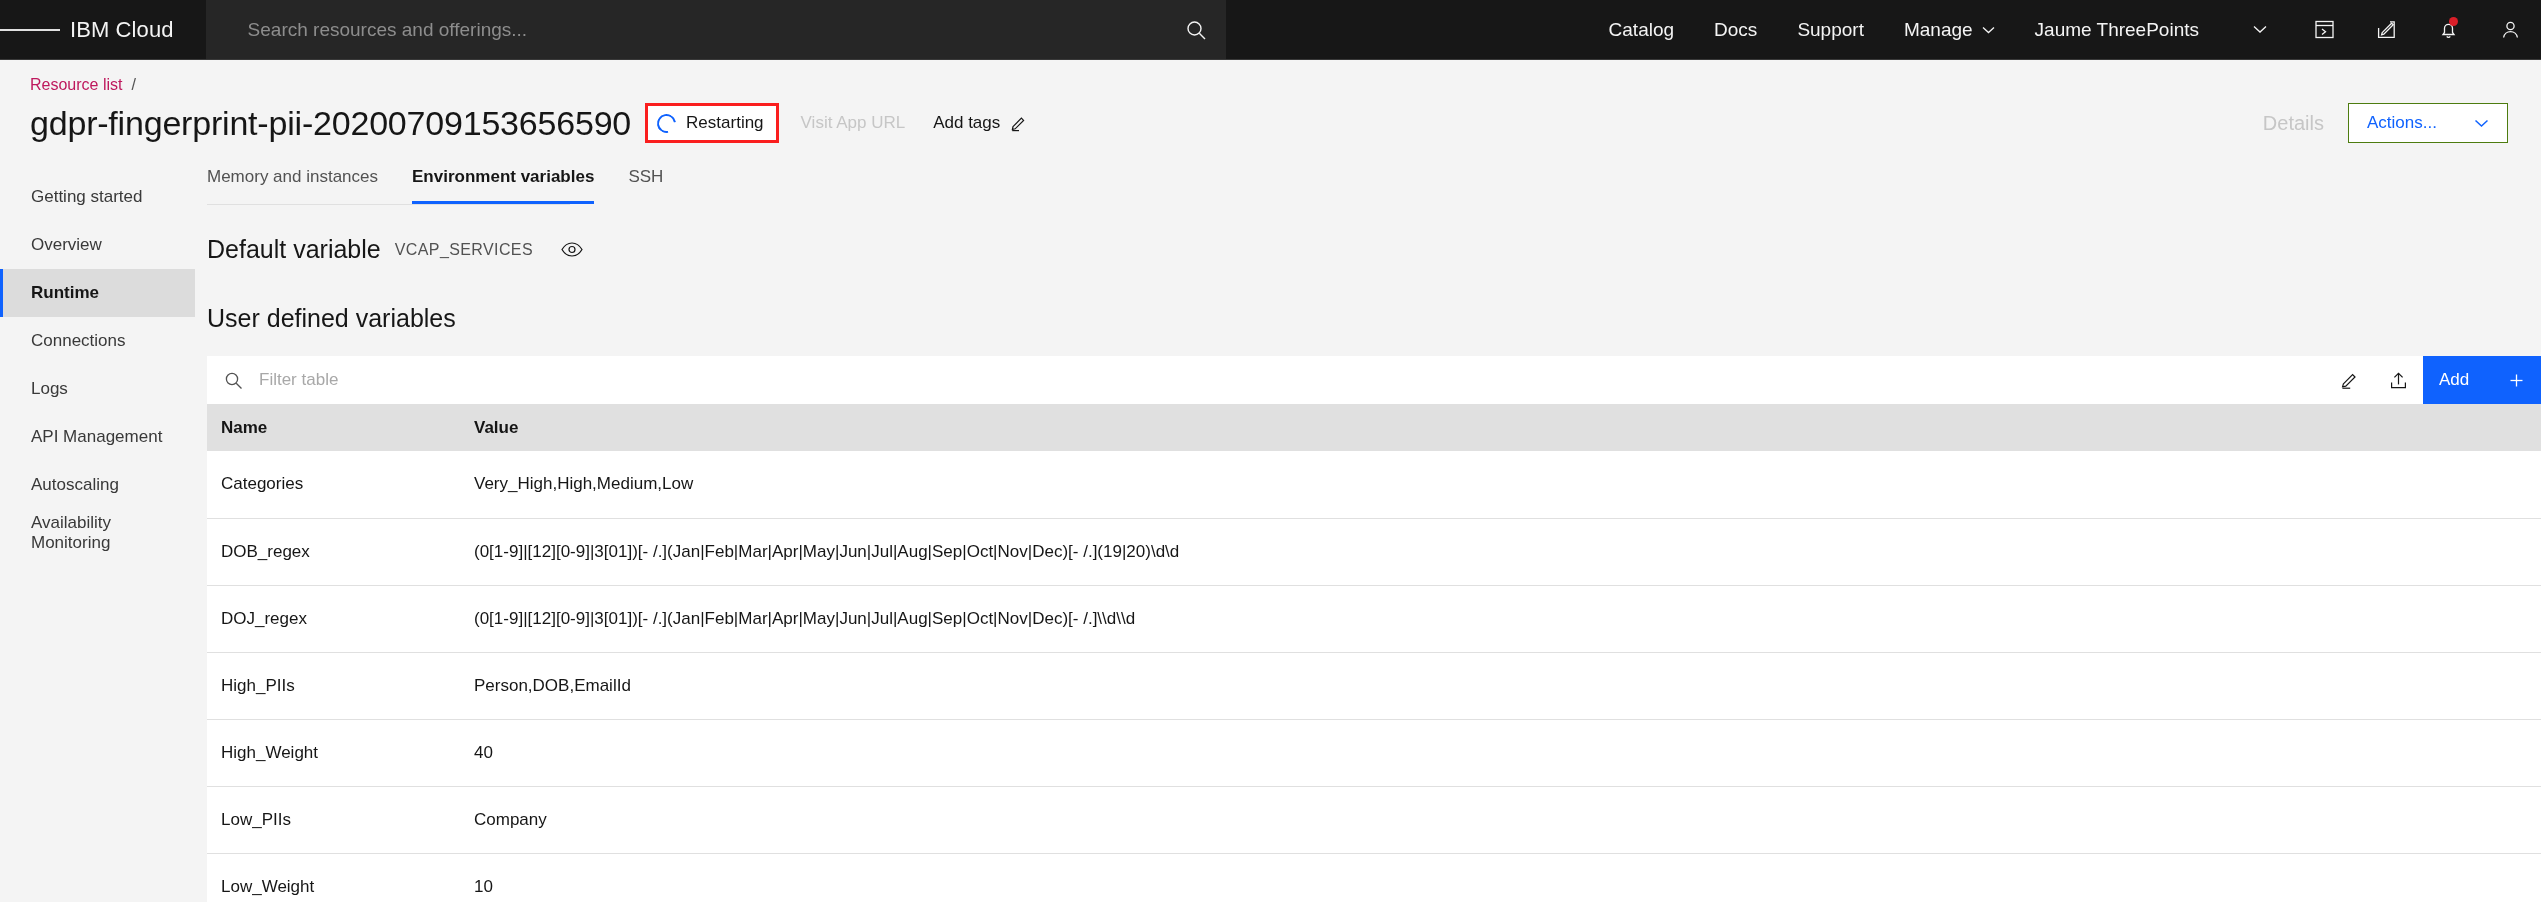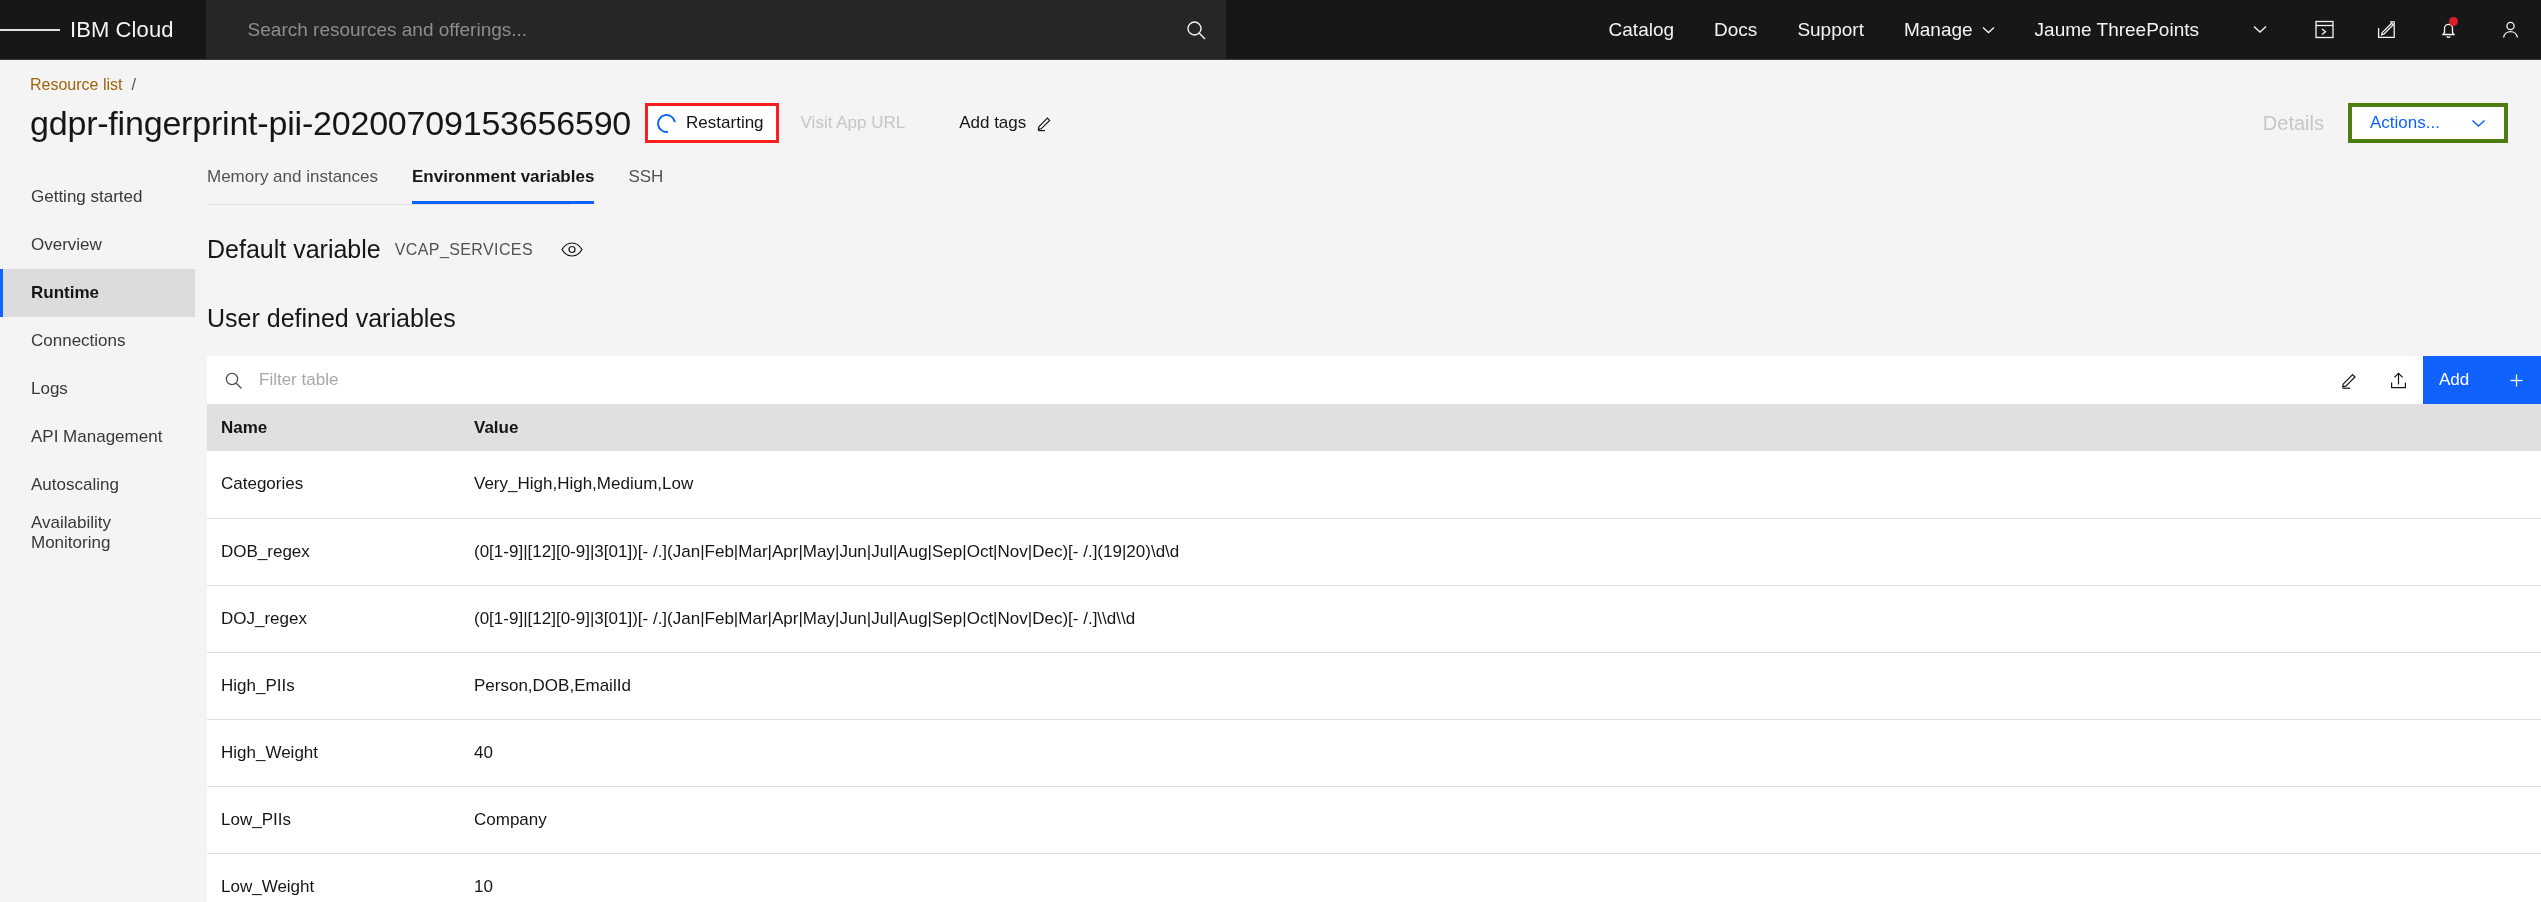--- a/index.html
+++ b/index.html
@@ -50,21 +50,21 @@
   .caret-standalone { display: flex; align-items: center; padding: 0 26px 0 44px; cursor: pointer; }
   .icon-btn { width: 62px; display: flex; align-items: center; justify-content: center; cursor: pointer; position: relative; }
   .bell-dot {
     position: absolute; width: 9px; height: 9px; border-radius: 50%;
     background: #da1e28; top: 17px; right: 21px;
   }
 
   
   .page-top { padding: 16px 0 0 30px; background: #f4f4f4; }
   .breadcrumb { font-size: 16px; display: flex; align-items: center; gap: 9px; }
-  .breadcrumb a { color: #a16207; text-decoration: none; cursor: pointer; }
+  .breadcrumb a { color: #be185d; text-decoration: none; cursor: pointer; }
   .breadcrumb .sep { color: #525252; }
 
   .title-row {
     display: flex; align-items: center; margin-top: 9px;
     padding-right: 33px;
   }
   .page-title {
     font-size: 34px; font-weight: 400; color: #161616; letter-spacing: -.2px;
     white-space: nowrap;
   }
@@ -75,27 +75,27 @@
   .spinner {
     width: 19px; height: 19px; border-radius: 50%;
     border: 2.5px solid #0f62fe; border-right-color: transparent;
     transform: rotate(35deg);
   }
   .status-text { font-size: 17px; color: #161616; white-space: nowrap; }
   .visit-url {
     margin-left: 22px; font-size: 17px; color: #c6c6c6; white-space: nowrap; cursor: default;
   }
   .add-tags {
-    margin-left: 54px; font-size: 17px; color: #161616;
+    margin-left: 28px; font-size: 17px; color: #161616;
     display: flex; align-items: center; gap: 10px; cursor: pointer; white-space: nowrap;
   }
   .title-right { margin-left: auto; display: flex; align-items: center; gap: 24px; }
   .details-link { font-size: 20px; color: #c6c6c6; cursor: default; }
   .actions-btn {
-    border: 4px solid #4d7c0f; color: #0f62fe; background: #fff;
+    border: 1px solid #4d7c0f; color: #0f62fe; background: #fff;
     font-size: 17px; padding: 0 18px; height: 40px; min-width: 160px;
     display: flex; align-items: center; justify-content: space-between; gap: 30px;
     cursor: pointer; font-family: "Liberation Sans", sans-serif;
   }
 
   
   .body-wrap { display: flex; margin-top: 20px; height: 100%; }
   .sidebar { width: 195px; flex: 0 0 195px; padding-top: 10px; }
   .side-item {
     height: 48px; display: flex; align-items: center; padding-left: 28px;

